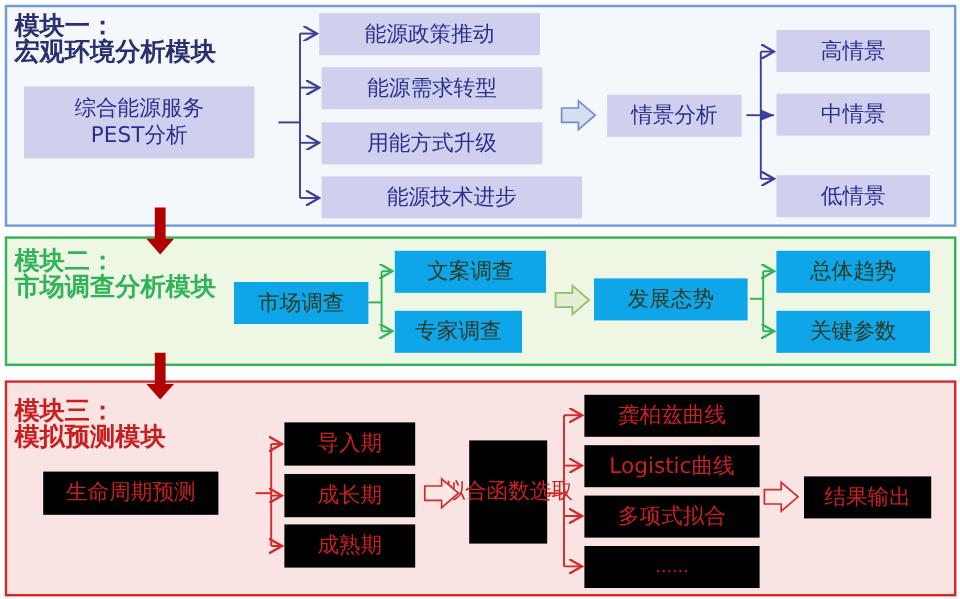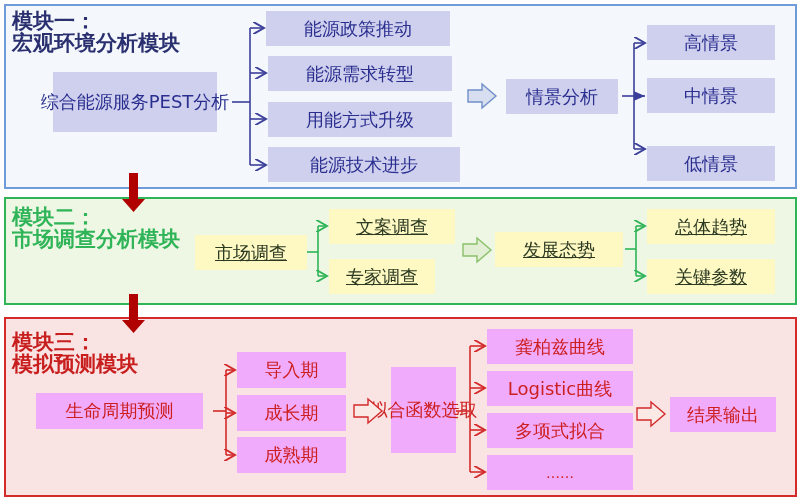--- a/index.html
+++ b/index.html
@@ -6,40 +6,40 @@
   body { width:800px; height:499px; position:relative; overflow:hidden;
          font-family: "DejaVu Sans", "Liberation Sans", sans-serif; }
   .panel { position:absolute; box-sizing:border-box; }
   #m1 { left:4px; top:4px; width:793px; height:185px; border:2px solid #6f9bd8; background:#f4f8fc; }
   #m2 { left:4px; top:197px; width:793px; height:108px; border:2px solid #2fb457; background:#eef6e4; }
   #m3 { left:4px; top:317px; width:793px; height:180px; border:2px solid #d42a2a; background:#fae3e3; }
   .title { position:absolute; font-weight:bold; font-size:21px; line-height:22px; white-space:nowrap; }
   .box { position:absolute; display:flex; align-items:center; justify-content:center; text-align:center;
          font-size:18px; line-height:22px; white-space:nowrap; box-sizing:border-box; }
   .b1 { background:#cfcfee; color:#2a2f8f; }
-  .b2 { background:#fef9c3; color:#2c3a22;text-decoration:underline; }
-  .b3 { background:#f0abfc; color:#cc1f1f; }
+  .b2 { background:#0ea5e9; color:#2c3a22; }
+  .b3 { background:#000000; color:#cc1f1f; }
   svg.lines { position:absolute; left:0; top:0; width:800px; height:499px; pointer-events:none; }
 </style>
 </head>
 <body>
 
 <div class="panel" id="m1"></div>
 <div class="title" style="left:12px;top:10px;color:#2a2f6f">
   <div>模块一：</div>
   <div>宏观环境分析模块</div>
 </div>
-<div class="box b1" style="left:53px;top:72px;width:164px;height:60px;flex-direction:row">
+<div class="box b1" style="left:20px;top:72px;width:192px;height:60px;flex-direction:column">
   <div>综合能源服务</div>
   <div>PEST分析</div>
 </div>
 <div class="box b1" style="left:266px;top:11px;width:184px;height:35px">能源政策推动</div>
 <div class="box b1" style="left:268px;top:56px;width:184px;height:35px">能源需求转型</div>
 <div class="box b1" style="left:268px;top:102px;width:184px;height:35px">用能方式升级</div>
-<div class="box b1" style="left:268px;top:147px;width:192px;height:35px">能源技术进步</div>
+<div class="box b1" style="left:268px;top:147px;width:217px;height:35px">能源技术进步</div>
 <div class="box b1" style="left:506px;top:79px;width:112px;height:35px">情景分析</div>
 <div class="box b1" style="left:647px;top:25px;width:128px;height:35px">高情景</div>
 <div class="box b1" style="left:647px;top:78px;width:128px;height:35px">中情景</div>
 <div class="box b1" style="left:647px;top:146px;width:128px;height:35px">低情景</div>
 
 <div class="panel" id="m2"></div>
 <div class="title" style="left:12px;top:206px;color:#2fb457">
   <div>模块二：</div>
   <div>市场调查分析模块</div>
 </div>
@@ -48,21 +48,21 @@
 <div class="box b2" style="left:329px;top:259px;width:106px;height:35px">专家调查</div>
 <div class="box b2" style="left:495px;top:232px;width:128px;height:35px">发展态势</div>
 <div class="box b2" style="left:647px;top:209px;width:128px;height:35px">总体趋势</div>
 <div class="box b2" style="left:647px;top:259px;width:128px;height:35px">关键参数</div>
 
 <div class="panel" id="m3"></div>
 <div class="title" style="left:12px;top:331px;color:#c81e1e">
   <div>模块三：</div>
   <div>模拟预测模块</div>
 </div>
-<div class="box b3" style="left:36px;top:393px;width:167px;height:36px">生命周期预测</div>
+<div class="box b3" style="left:36px;top:393px;width:146px;height:36px">生命周期预测</div>
 <div class="box b3" style="left:237px;top:352px;width:109px;height:36px">导入期</div>
 <div class="box b3" style="left:237px;top:395px;width:109px;height:36px">成长期</div>
 <div class="box b3" style="left:237px;top:437px;width:109px;height:36px">成熟期</div>
 <div class="box b3" style="left:391px;top:367px;width:65px;height:86px;flex-direction:row">
   <div>拟合</div>
   <div>函数</div>
   <div>选取</div>
 </div>
 <div class="box b3" style="left:487px;top:329px;width:146px;height:35px">龚柏兹曲线</div>
 <div class="box b3" style="left:487px;top:371px;width:146px;height:35px">Logistic曲线</div>

